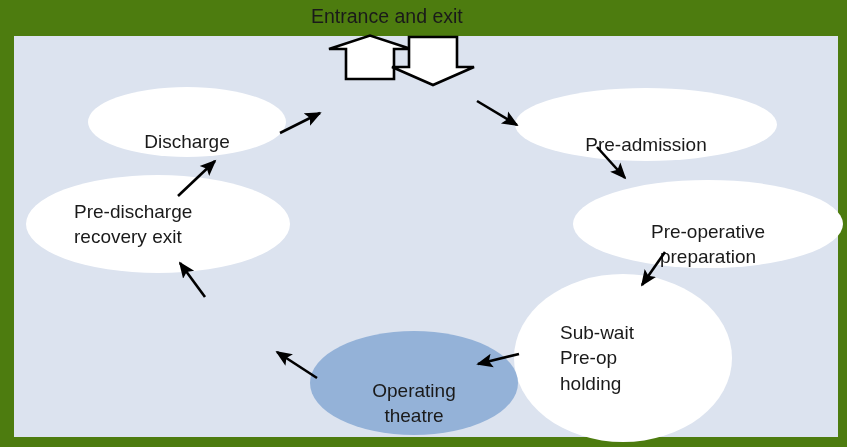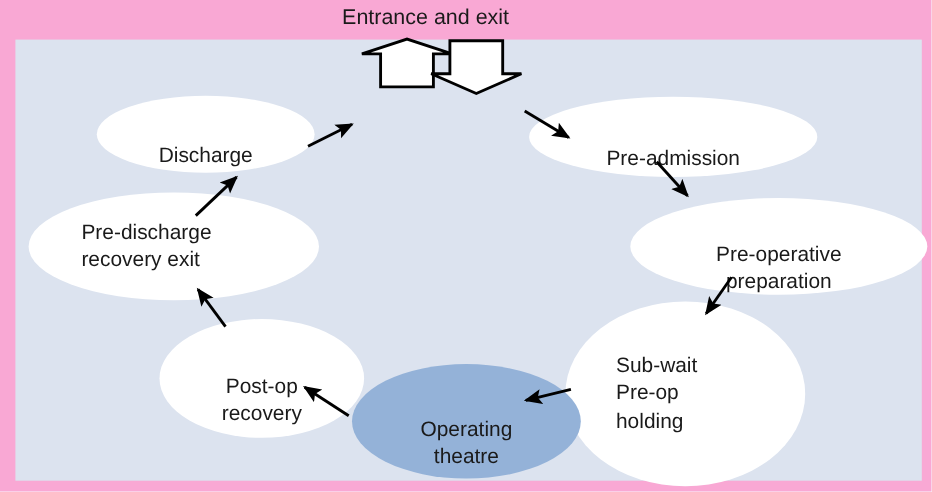--- a/index.html
+++ b/index.html
@@ -4,21 +4,21 @@
 <style>
   html, body {
     margin: 0;
     padding: 0;
     background: #ffffff;
   }
   #canvas {
     position: relative;
     width: 847px;
     height: 447px;
-    background: #f9a8d4;
+    background: #4d7c0f;
     font-family: "Liberation Sans", sans-serif;
     overflow: hidden;
   }
   #panel {
     position: absolute;
     left: 14px;
     top: 36px;
     width: 824px;
     height: 401px;
     background: #dce3ef;
@@ -63,44 +63,40 @@
 </head>
 <body>
 
 <div id="canvas">
 
   <div id="panel"></div>
 
   <div id="title-inner">Entrance and exit</div>
 
 
-  <div class="node white-node" style="left:481px; top:88px; width:262px; height:73px;">
+  <div class="node white-node" style="left:515px; top:88px; width:262px; height:73px;">
     <div class="node-label center-label">Pre-admission</div>
   </div>
 
   <div class="node white-node" style="left:514px; top:274px; width:218px; height:168px;">
     <div class="node-label left-label" style="padding-left:46px;">Sub-wait
 Pre-op
 holding</div>
   </div>
 
   <div class="node white-node" style="left:573px; top:180px; width:270px; height:88px;">
     <div class="node-label center-label">Pre-operative
 preparation</div>
   </div>
 
-  <div class="node blue-node-dark" style="left:320px; top:331px; width:208px; height:104px;">
+  <div class="node blue-node-dark" style="left:310px; top:331px; width:208px; height:104px;">
     <div class="node-label center-label">Operating
 theatre</div>
   </div>
 
-  <div class="node white-node" style="left:145px; top:290px; width:186px; height:108px;">
-    <div class="node-label center-label">Post-op
-recovery</div>
-  </div>
 
   <div class="node white-node" style="left:26px; top:175px; width:264px; height:98px;">
     <div class="node-label left-label" style="padding-left:48px;">Pre-discharge
 recovery exit</div>
   </div>
 
   <div class="node white-node" style="left:88px; top:87px; width:198px; height:70px;">
     <div class="node-label center-label">Discharge</div>
   </div>
 

